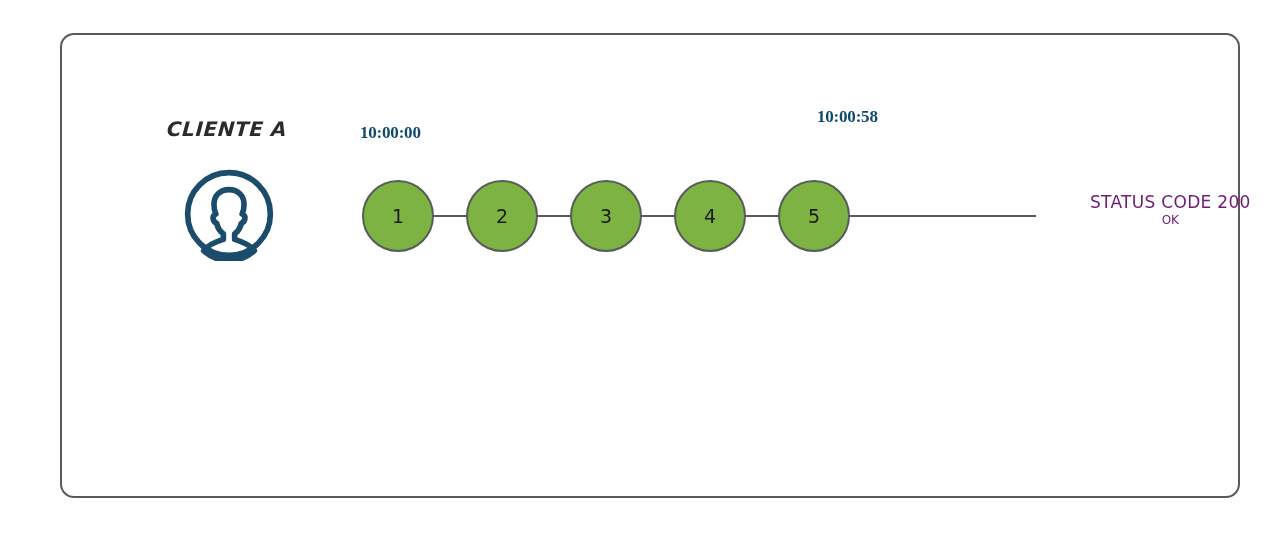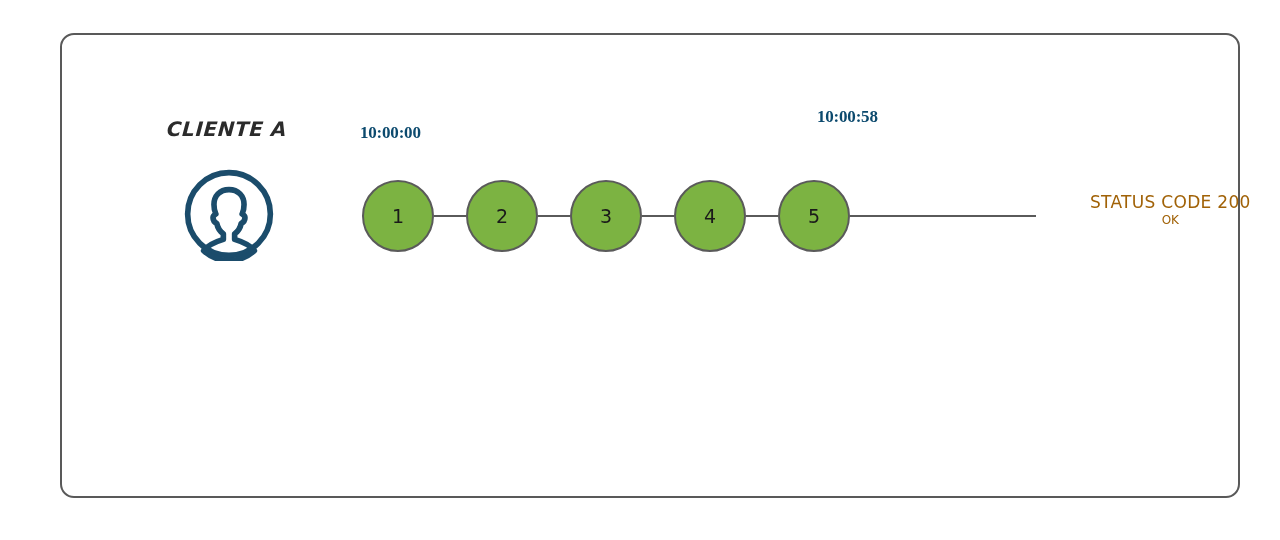--- a/index.html
+++ b/index.html
@@ -137,21 +137,21 @@
     display: block;
     font-size: 17px;
     font-weight: 400;
     letter-spacing: 0.3px;
   }
   .status .line2 {
     display: block;
     font-size: 12px;
     font-weight: 400;
   }
-  .status-ok  { left: 1028px; top: 157px; color: #a16207; }
+  .status-ok  { left: 1028px; top: 157px; color: #701a75; }
 </style>
 </head>
 <body>
 
 <div id="stage">
 
   <div class="panel">
 
     <div class="row row-a">
 

